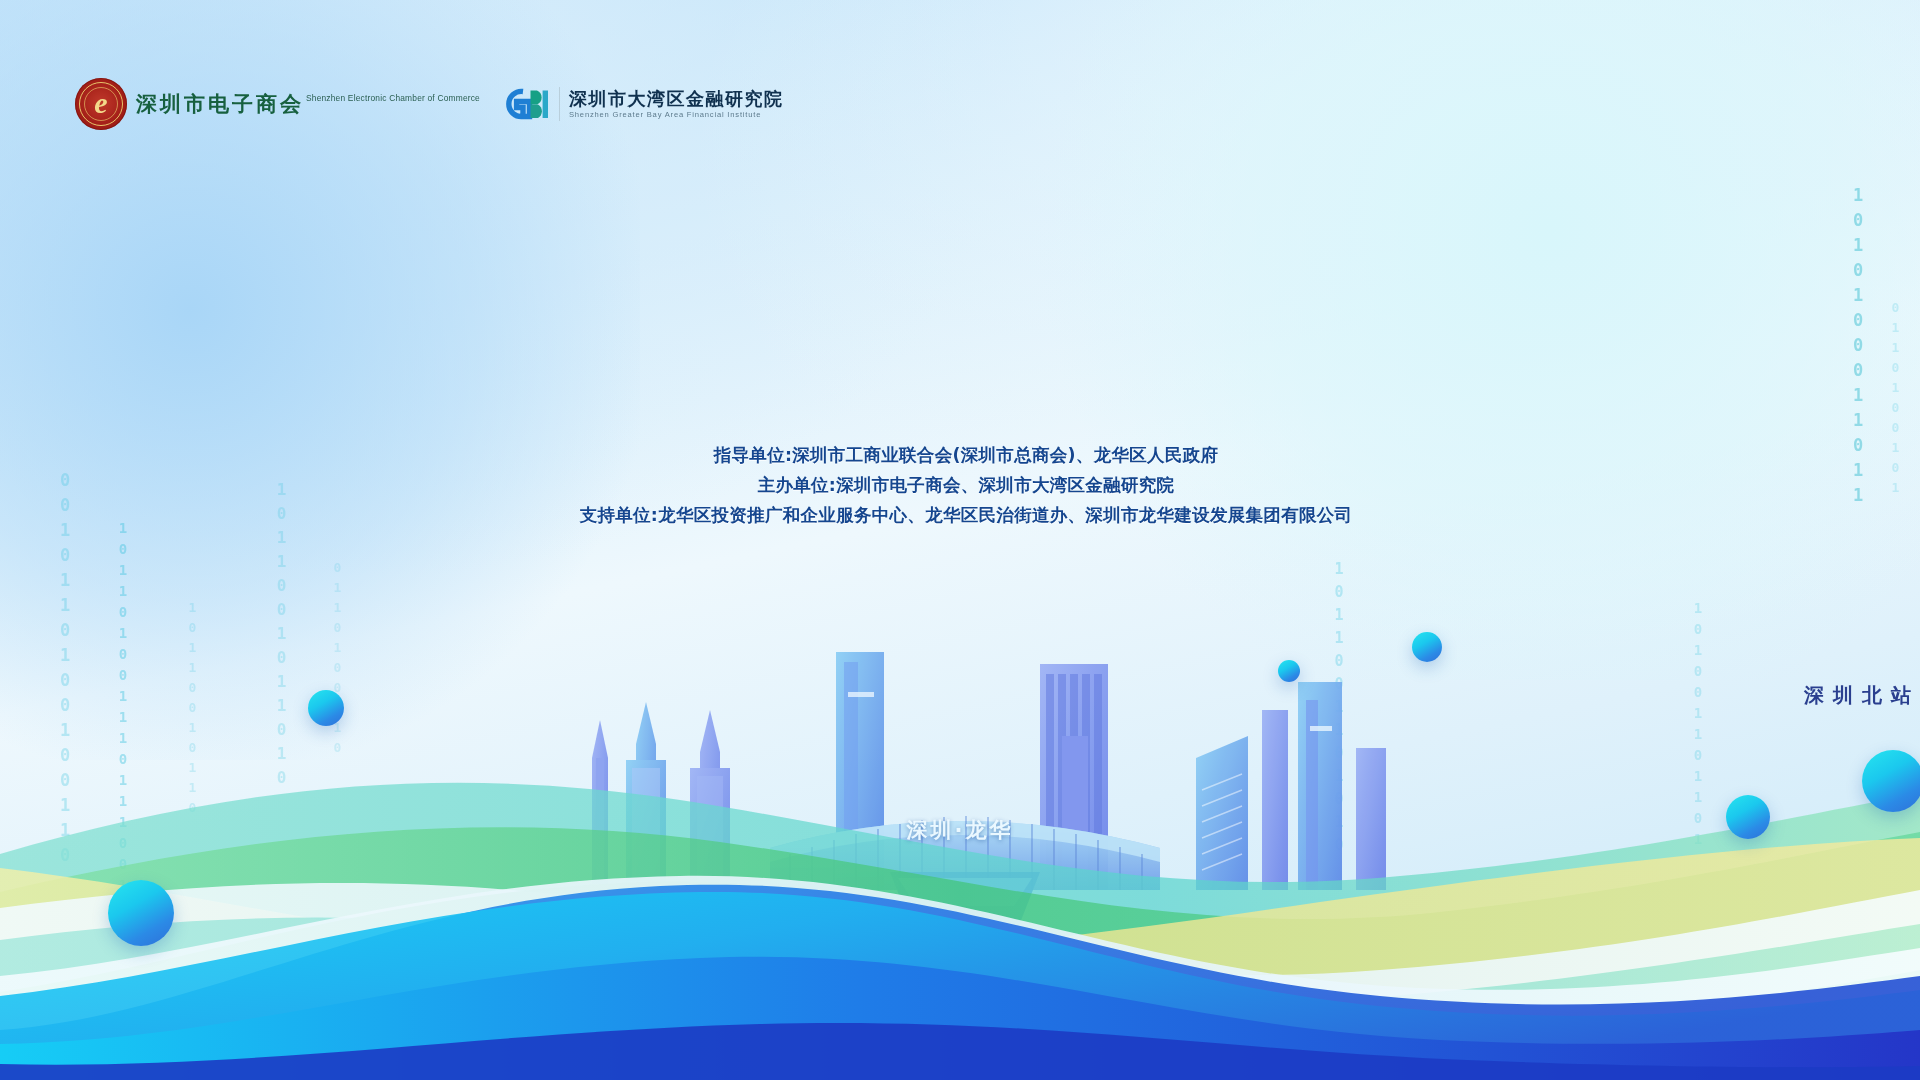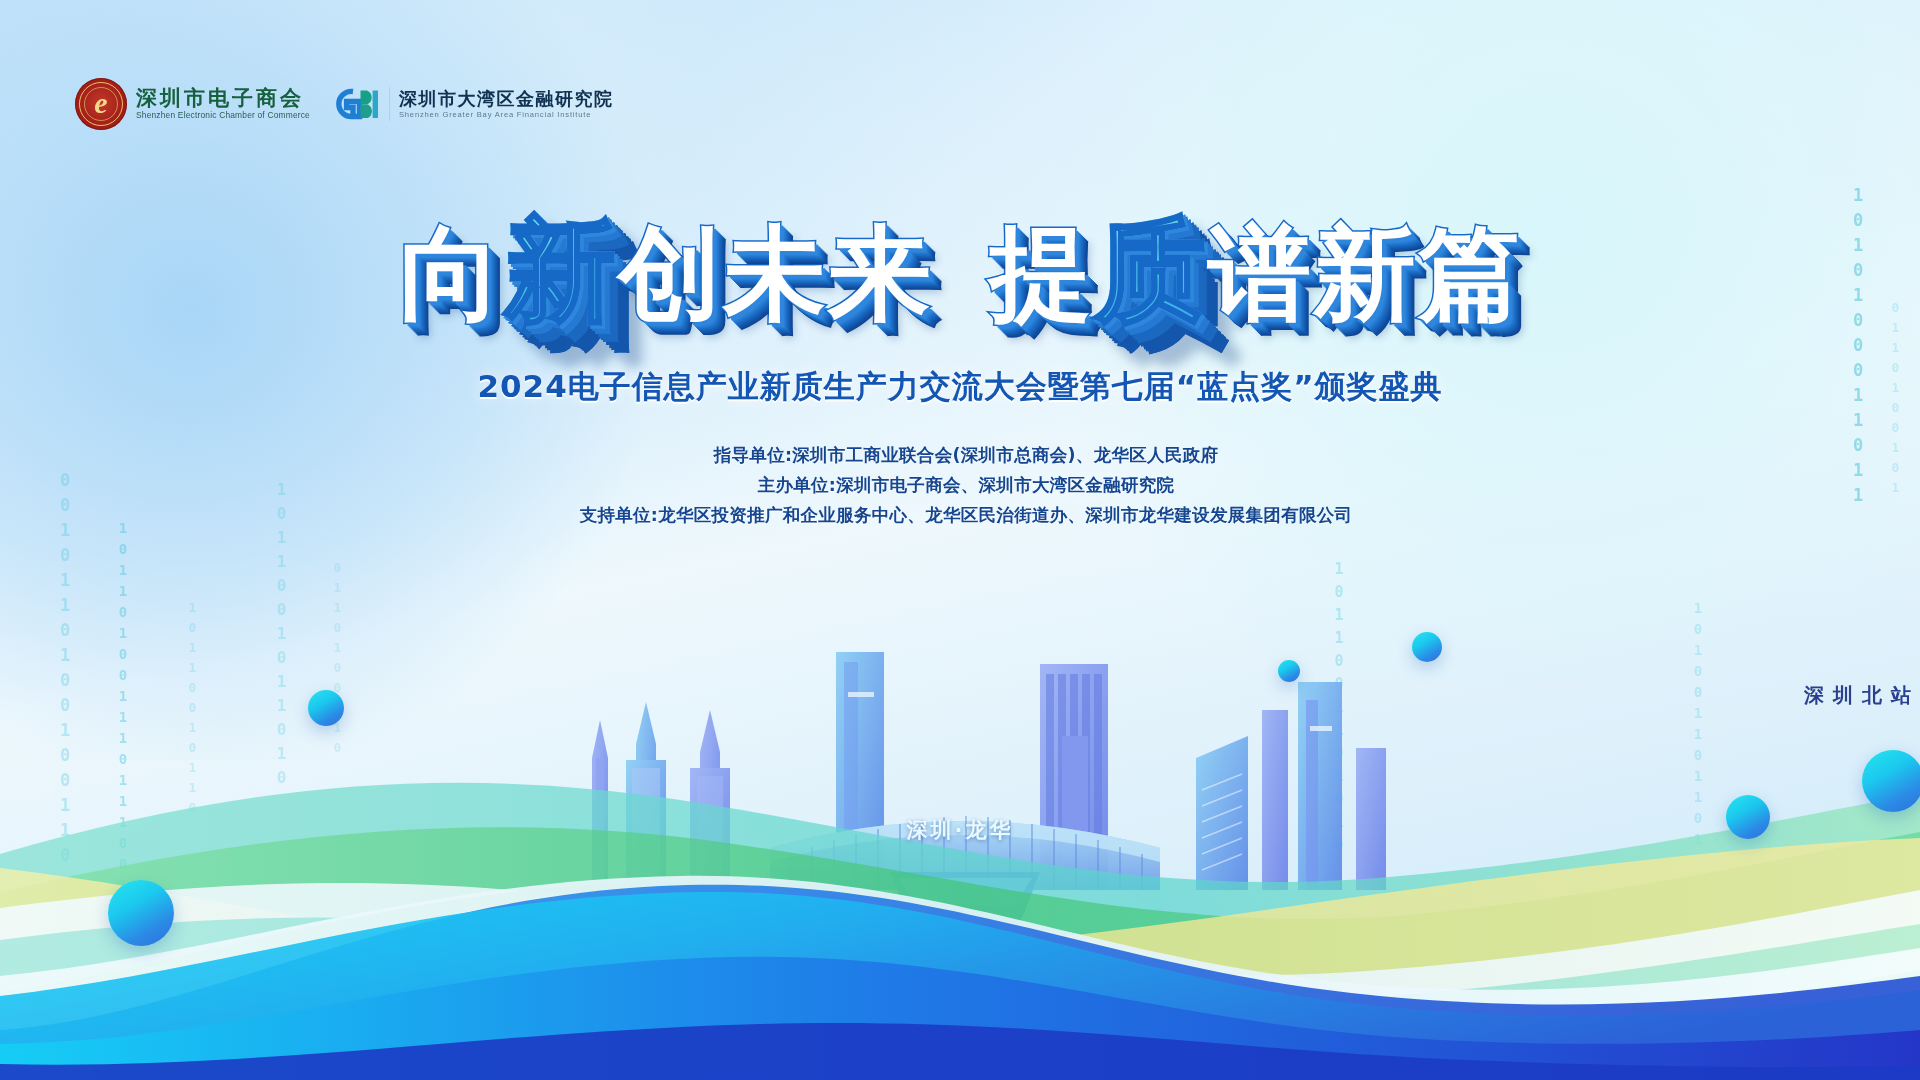--- a/index.html
+++ b/index.html
@@ -33,21 +33,21 @@
   .secc-seal{width:52px;height:52px;border-radius:50%;position:relative;flex:0 0 auto;
     background:radial-gradient(circle at 50% 48%, #c0392b 0%, #a52019 55%, #8d1410 100%);
     box-shadow:0 0 0 1px rgba(120,18,14,.6) inset;}
   .secc-seal:before{content:"";position:absolute;inset:4px;border-radius:50%;
     border:1.4px solid #e8c46a;}
   .secc-seal:after{content:"";position:absolute;inset:9px;border-radius:50%;
     border:1px solid rgba(232,196,106,.65);}
   .secc-e{position:absolute;left:0;right:0;top:50%;transform:translateY(-52%);
     text-align:center;font-family:"Liberation Serif","DejaVu Serif",serif;
     font-size:30px;font-weight:700;color:#f3d98a;font-style:italic;line-height:1;}
-  .secc-txt{display:flex;flex-direction:column;gap:2px;}
+  .secc-txt{display:flex;flex-direction:row;gap:2px;}
   .secc-cn{font-family:"Liberation Serif","DejaVu Serif",serif;font-weight:700;
     font-size:21px;color:#17603f;letter-spacing:3px;line-height:1;white-space:nowrap;}
   .secc-en{font-size:8.4px;color:#2a5f52;letter-spacing:.2px;line-height:1;white-space:nowrap;}
 
   .gbi-mark{width:46px;height:34px;flex:0 0 auto;position:relative;}
   .gbi-sep{width:1px;height:34px;background:#b9cfdc;}
   .gbi-txt{display:flex;flex-direction:column;gap:3px;}
   .gbi-cn{font-family:"Liberation Serif","DejaVu Serif",serif;font-weight:700;
     font-size:18px;color:#10314f;letter-spacing:1.5px;line-height:1;white-space:nowrap;}
   .gbi-en{font-size:7.6px;color:#5c7a8c;letter-spacing:.8px;line-height:1;white-space:nowrap;}
@@ -161,29 +161,21 @@
         </svg>
       </div>
       <div class="gbi-sep"></div>
       <div class="gbi-txt">
         <div class="gbi-cn">深圳市大湾区金融研究院</div>
         <div class="gbi-en">Shenzhen Greater Bay Area Financial Institute</div>
       </div>
     </div>
   </div>
 
-  <div class="title-wrap">
-    <div class="title-line">
-      <span id="title-a"><span class="tchar w">向</span><span class="tchar c">新</span><span class="tchar w">创</span><span class="tchar w">未</span><span class="tchar w">来</span></span>
-      <span class="title-gap"></span>
-      <span id="title-b"><span class="tchar w">提</span><span class="tchar c">质</span><span class="tchar w">谱</span><span class="tchar w">新</span><span class="tchar w">篇</span></span>
-    </div>
-  </div>
-
-  <div class="subtitle">2024电子信息产业新质生产力交流大会暨第七届“蓝点奖”颁奖盛典</div>
+
 
   <div class="orgs">
     <div class="org-line">指导单位:深圳市工商业联合会(深圳市总商会)、龙华区人民政府</div>
     <div class="org-line">主办单位:深圳市电子商会、深圳市大湾区金融研究院</div>
     <div class="org-line">支持单位:龙华区投资推广和企业服务中心、龙华区民治街道办、深圳市龙华建设发展集团有限公司</div>
   </div>
 
   <div class="scene">
     <svg viewBox="0 0 1920 440" preserveAspectRatio="none">
       <defs>

